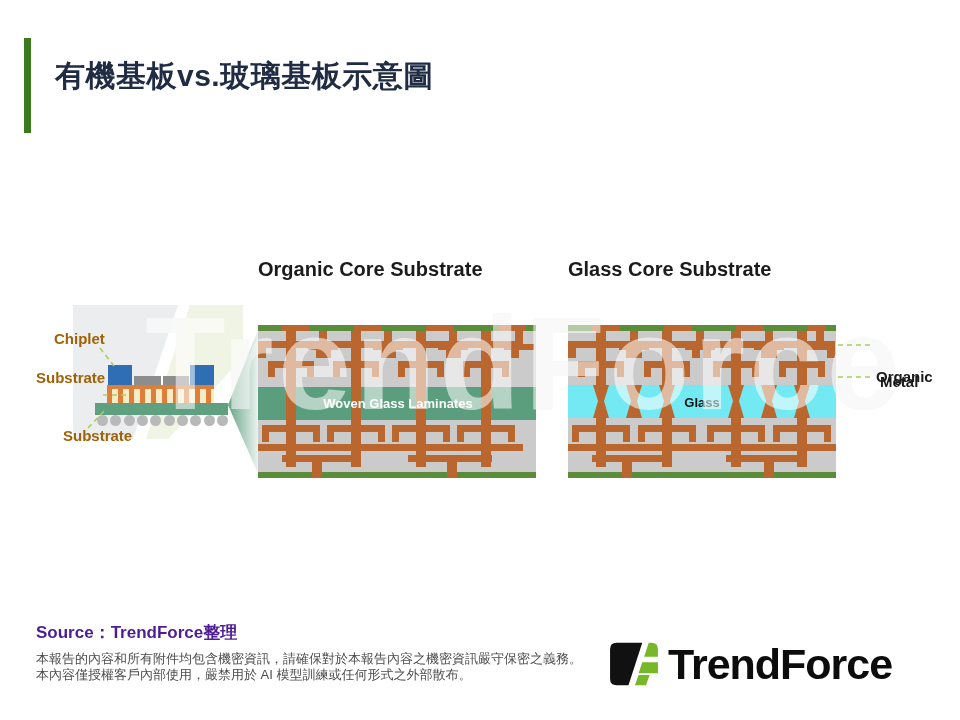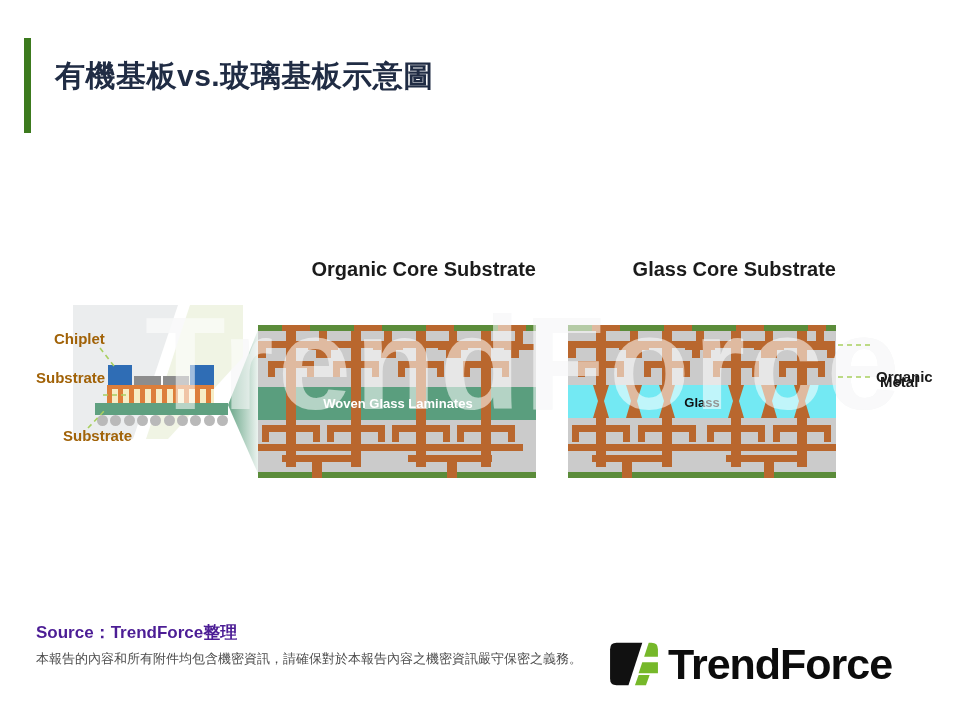--- a/index.html
+++ b/index.html
@@ -12,21 +12,21 @@
          color:#202c44;letter-spacing:.5px;z-index:5;}
 
   
   .wm-text{position:absolute;left:145px;top:298px;font-size:132px;font-weight:700;
            letter-spacing:4px;white-space:nowrap;line-height:1;pointer-events:none;}
   .wm-under{color:#f1f2f3;z-index:1;}
   .wm-over{color:rgba(255,255,255,0.55);z-index:4;}
   .wm-mark{position:absolute;left:58px;top:297px;z-index:1;pointer-events:none;}
 
   
-  .dia-heading{position:absolute;top:258px;margin:0;font-size:20px;font-weight:700;color:#1b1b1b;text-align:right;z-index:5;}
+  .dia-heading{position:absolute;top:258px;margin:0;font-size:20px;font-weight:700;color:#1b1b1b;text-align:left;z-index:5;}
   .organic-heading{left:258px;width:278px;}
   .glass-heading{left:568px;width:268px;}
 
   
   .pkg-part{position:absolute;z-index:3;}
   .chiplet{background:#2f6db5;width:24px;height:20px;top:365px;}
   .chiplet.c1{left:108px;} .chiplet.c2{left:190px;}
   .die{background:#8d8d8d;height:9px;top:376px;}
   .die.d1{left:134px;width:27px;} .die.d2{left:163px;width:26px;}
   .interposer{left:107px;top:385px;width:107px;height:18px;
@@ -236,20 +236,21 @@
       <path d="M100,348 L114,366"></path>
       <path d="M103,395 L128,395"></path>
       <path d="M88,428 L106,409"></path>
       <path d="M838,345 L872,345"></path>
       <path d="M838,377 L870,377"></path>
     </g>
   </svg>
 
   <div class="source">Source：TrendForce整理</div>
   <div class="disc l1">本報告的內容和所有附件均包含機密資訊，請確保對於本報告內容之機密資訊嚴守保密之義務。</div>
+  <div class="disc l2">本內容僅授權客戶內部使用，嚴禁用於 AI 模型訓練或任何形式之外部散布。</div>
 
   <div class="logo">
     <svg class="logo-mark" viewBox="0 0 56 50">
       <path d="M9,2 H37 L22,48 H9 Q2,48 2,41 V9 Q2,2 9,2 Z" fill="#111111"></path>
       <g fill="#76b82a">
         <path d="M44,2 H47 Q54,2 54,9 V17 H39 Z"></path>
         <path d="M37,23 H54 V35 H33 Z"></path>
         <path d="M33,37 H45 L41,48 H29 Z"></path>
       </g>
     </svg>

